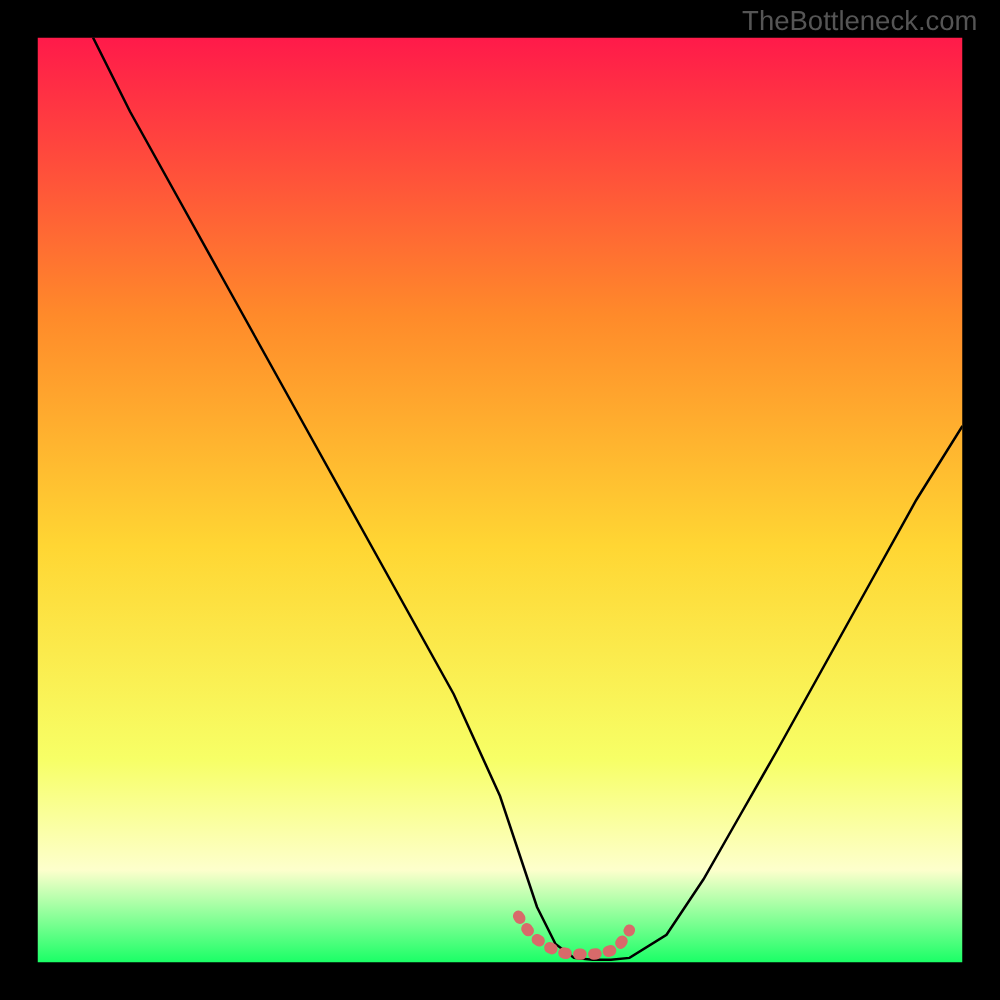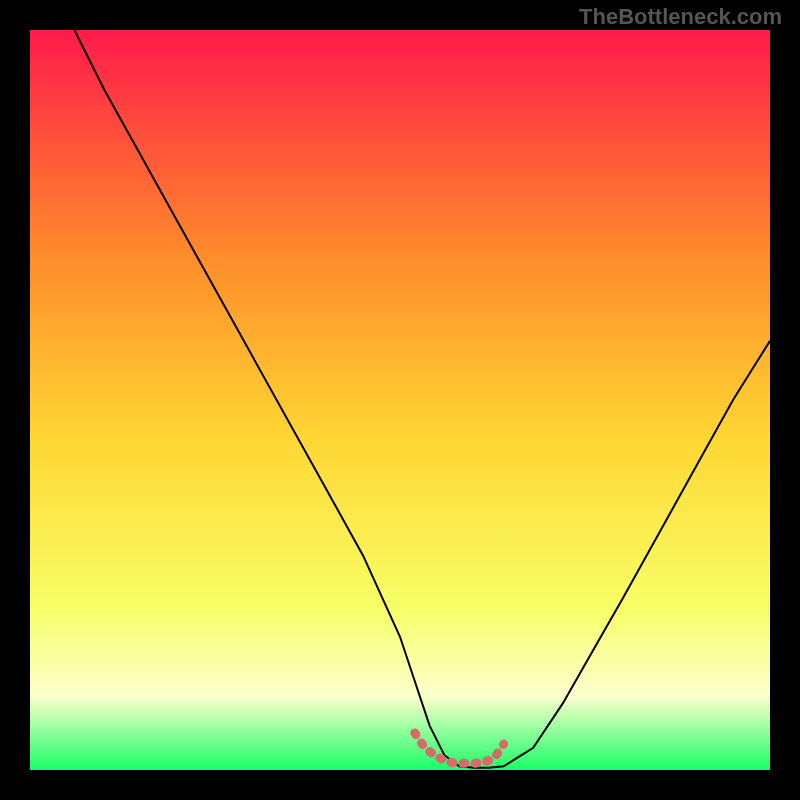--- a/index.html
+++ b/index.html
@@ -15,21 +15,21 @@
     width: 800px;
     height: 800px;
     position: relative;
   }
   .watermark {
     position: absolute;
     top: 4px;
     right: 18px;
     color: #555;
     font-size: 22px;
-    font-weight: 700;
+    font-weight: 400;
     z-index: 10;
   }
   .plot-area {
     position: absolute;
     left: 30px;
     top: 30px;
     width: 740px;
     height: 740px;
   }
   svg {

